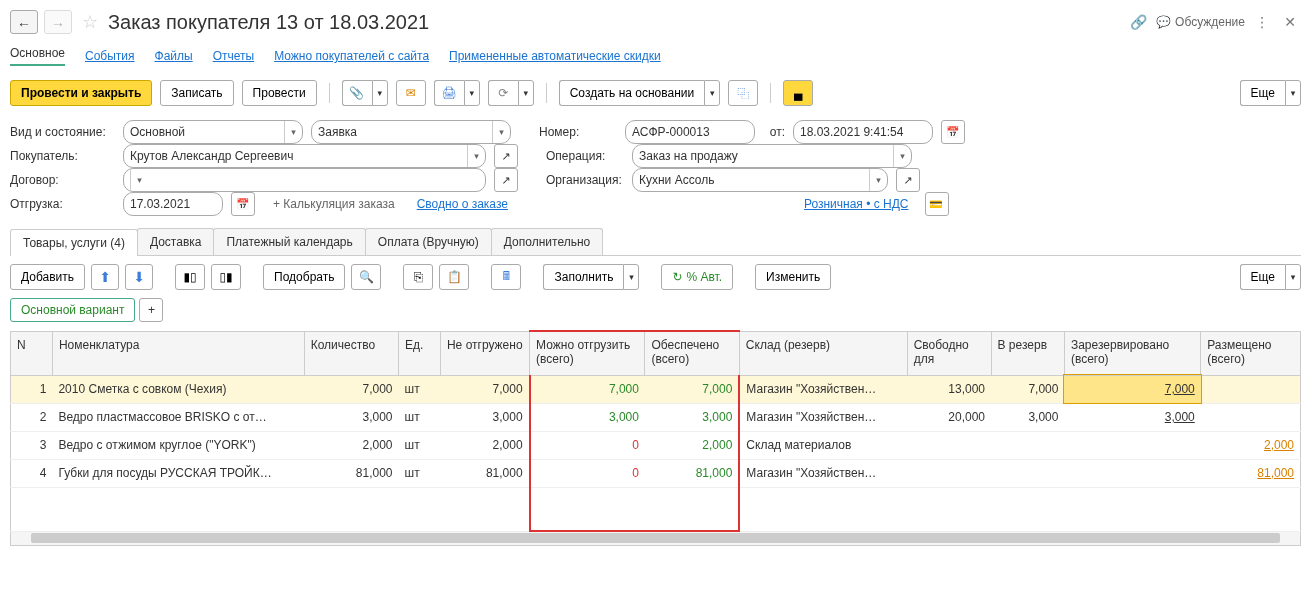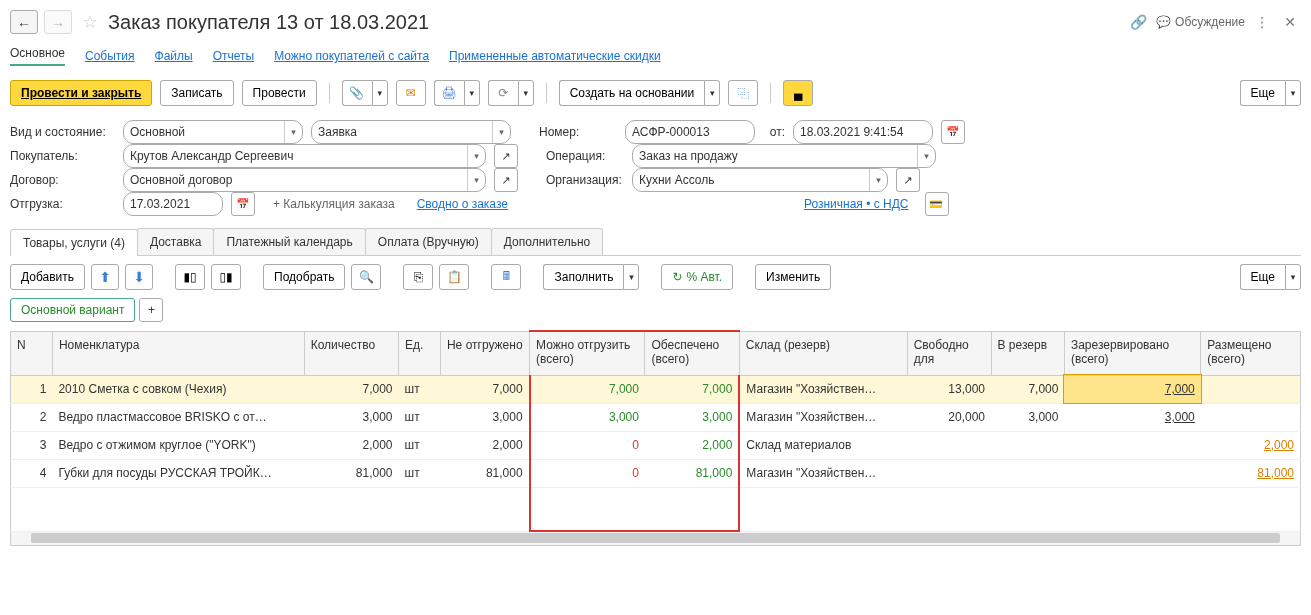--- a/index.html
+++ b/index.html
@@ -12,21 +12,21 @@
   .header-spacer { flex: 1; }
   .header-icon { width: 22px; height: 22px; display: flex; align-items: center; justify-content: center; color: #777; cursor: pointer; font-size: 14px; }
   .discuss { display: flex; align-items: center; gap: 4px; color: #666; cursor: pointer; }
   
   .tab-links { display: flex; gap: 20px; margin-bottom: 14px; align-items: center; }
   .tab-link { color: #1a73d1; text-decoration: underline; cursor: pointer; }
   .tab-link.active { color: #333; text-decoration: none; border-bottom: 2px solid #4a8; padding-bottom: 4px; }
   
   .toolbar { display: flex; gap: 8px; margin-bottom: 14px; align-items: center; }
   .btn { height: 26px; padding: 0 10px; border: 1px solid #aaa; background: #fff; border-radius: 3px; cursor: pointer; display: flex; align-items: center; font-size: 12px; }
-  .btn.yellow { background: #ffd83d; border-color: #c9a800; font-weight: bold; text-decoration: underline; }
+  .btn.yellow { background: #ffd83d; border-color: #c9a800; font-weight: bold; }
   .btn.icon-only { width: 30px; padding: 0; justify-content: center; }
   .btn-drop { display: flex; }
   .btn-drop .btn { border-radius: 3px 0 0 3px; border-right: none; }
   .btn-drop .drop { width: 16px; border: 1px solid #aaa; border-radius: 0 3px 3px 0; background: #fff; display: flex; align-items: center; justify-content: center; font-size: 9px; cursor: pointer; }
   .sep { width: 1px; height: 20px; background: #ccc; margin: 0 4px; }
   .spacer { flex: 1; }
   
   .form-grid { display: flex; flex-direction: column; margin-bottom: 12px; }
   .form-row { display: flex; align-items: center; gap: 8px; }
   .form-label { width: 105px; color: #333; }
@@ -151,29 +151,28 @@
   </div>
   <div class="form-row">
     <div class="form-label">Покупатель:</div>
     <div class="input combo" style="width:363px">
         <span style="flex:1">Крутов Александр Сергеевич</span>
         <div class="combo-drop">▾</div>
       </div>
     <div class="input-btn">↗</div>
     <div style="width:12px"></div>
     <div class="form-label mid">Операция:</div>
-    <div class="input combo" style="width:304px">
+    <div class="input combo" style="width:280px">
         <span style="flex:1">Заказ на продажу</span>
         <div class="combo-drop">▾</div>
       </div>
   </div>
   <div class="form-row">
     <div class="form-label">Договор:</div>
     <div class="input combo" style="width:363px">
-        <span style="flex:1">Основной договор</span>
         <div class="combo-drop">▾</div>
       </div>
     <div class="input-btn">↗</div>
     <div style="width:12px"></div>
     <div class="form-label mid">Организация:</div>
     <div class="input combo" style="width:256px">
         <span style="flex:1">Кухни Ассоль</span>
         <div class="combo-drop">▾</div>
       </div>
     <div class="input-btn">↗</div>

